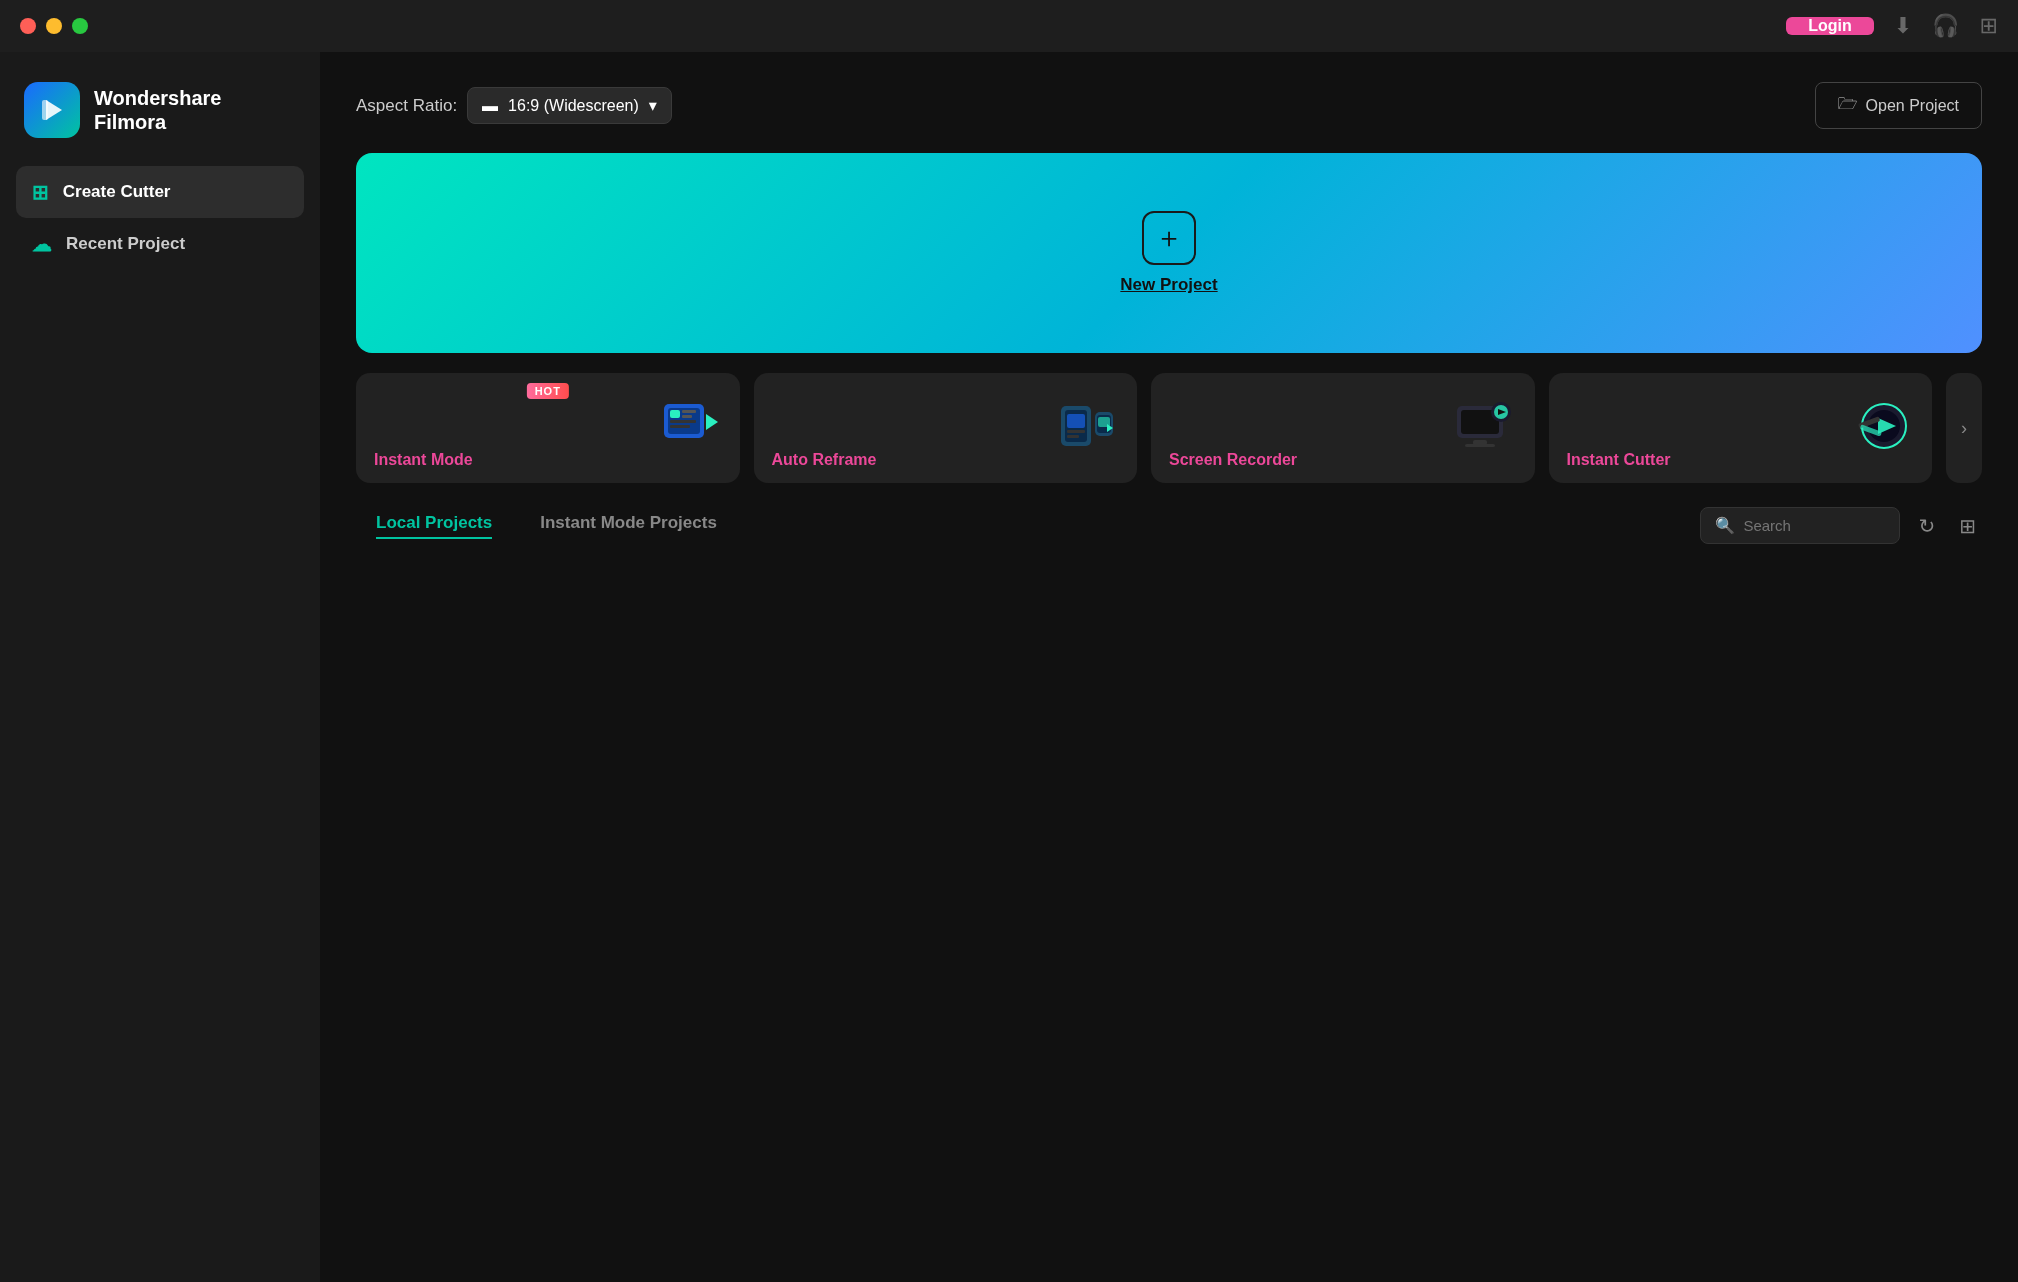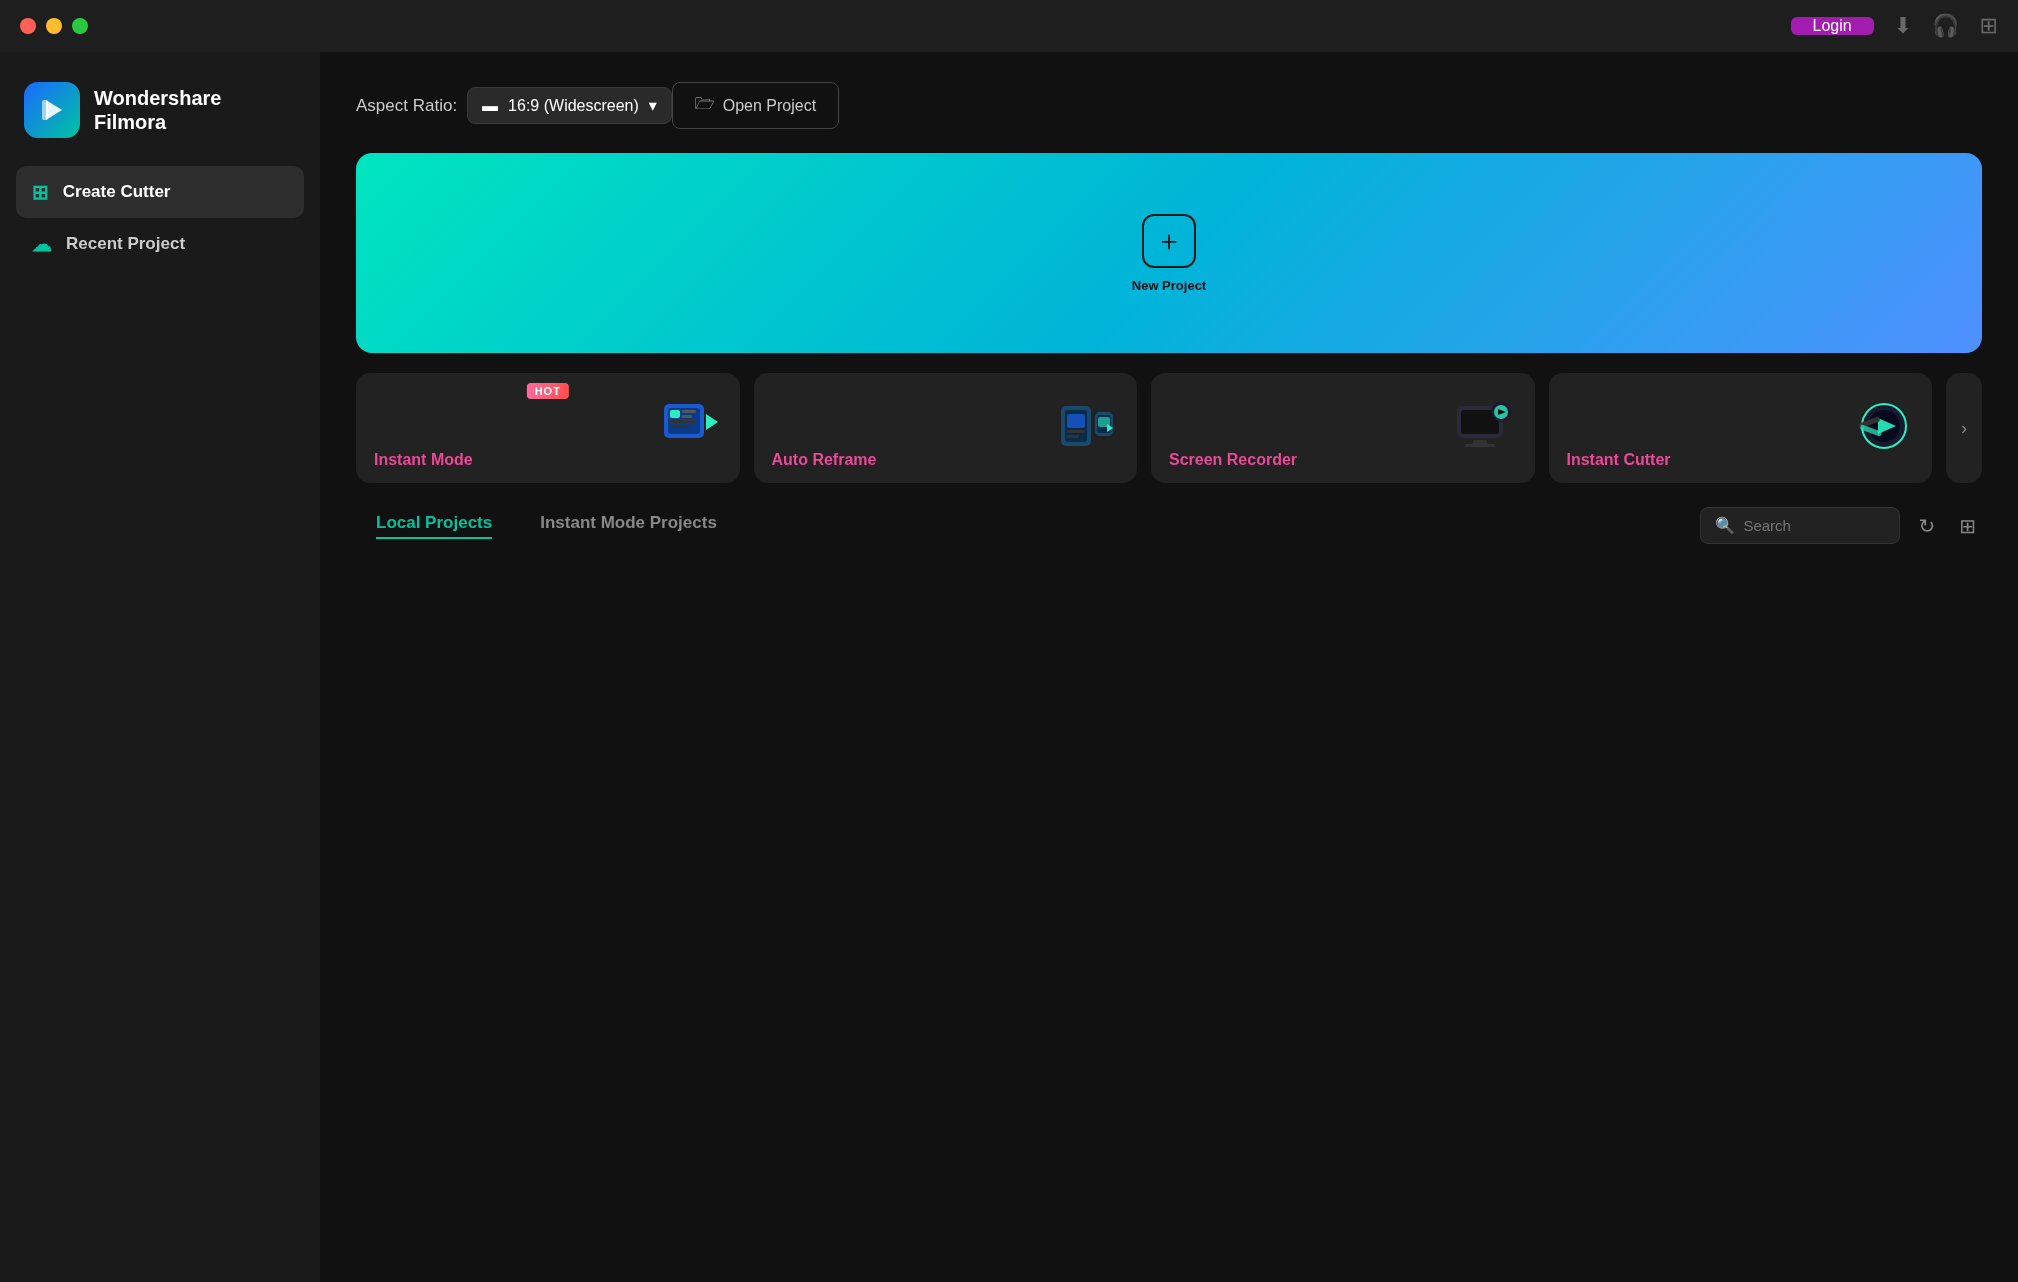--- a/index.html
+++ b/index.html
@@ -40,27 +40,27 @@
     .wc-minimize { background: #febc2e; }
     .wc-maximize { background: #28c840; }
     .titlebar-right {
       position: absolute;
       right: 20px;
       display: flex;
       align-items: center;
       gap: 20px;
     }
     .login-btn {
-      background: #a21caf;
+      background: #ec4899;
       color: #fff;
       border: none;
       border-radius: 6px;
       padding: 0 22px;
       font-size: 16px;
-      font-weight: 400;
+      font-weight: 700;
       cursor: pointer;
     }
     .titlebar-icon {
       color: #888;
       font-size: 22px;
       cursor: pointer;
       opacity: 0.7;
     }
 
     
@@ -136,21 +136,21 @@
       display: flex;
       flex-direction: column;
       padding: 30px 36px 0 36px;
       overflow: hidden;
     }
 
     
     .top-bar {
       display: flex;
       align-items: center;
-      justify-content: flex-start;
+      justify-content: space-between;
       margin-bottom: 24px;
     }
     .aspect-ratio-selector {
       display: flex;
       align-items: center;
       gap: 10px;
     }
     .aspect-label {
       font-size: 17px;
       color: #ccc;
@@ -202,23 +202,24 @@
       border-radius: 12px;
       display: flex;
       align-items: center;
       justify-content: center;
       font-size: 28px;
       color: #111;
       margin-bottom: 10px;
       background: transparent;
     }
     .new-project-label {
-      font-size: 13px;
+      font-size: 17px;
       font-weight: 600;
       color: #111;
+      text-decoration: underline;
     }
 
     
     .feature-cards {
       display: flex;
       gap: 14px;
       margin-bottom: 24px;
       align-items: stretch;
     }
     .feature-card {

